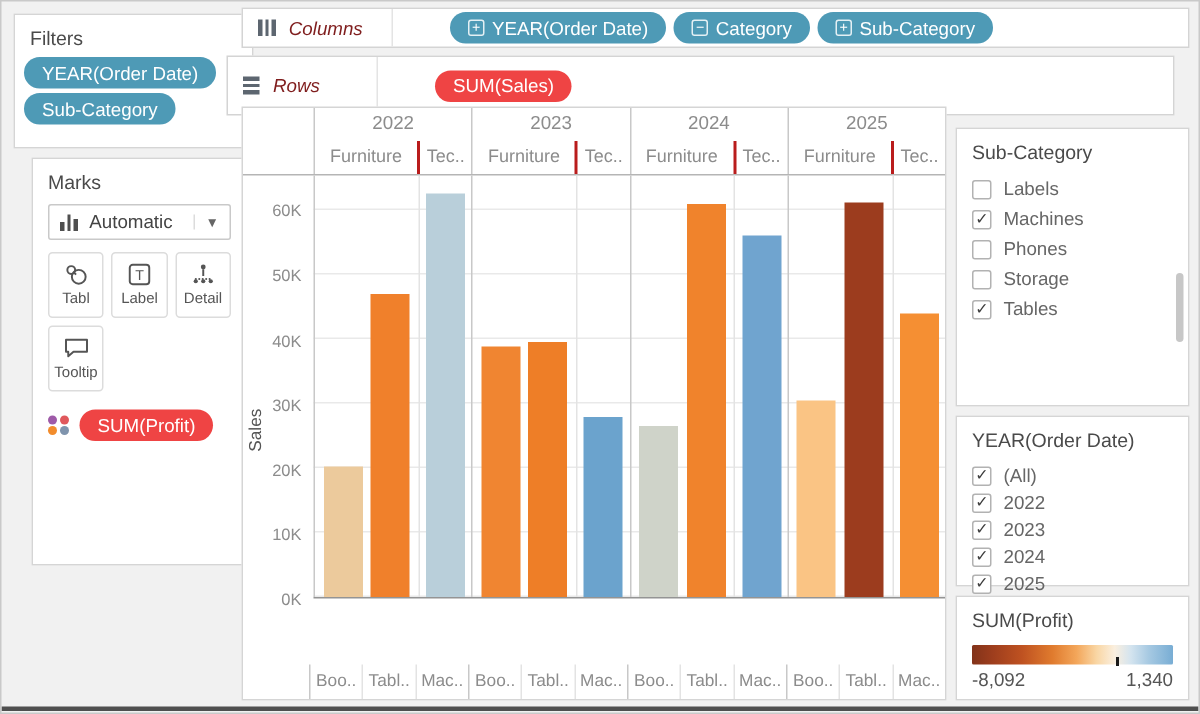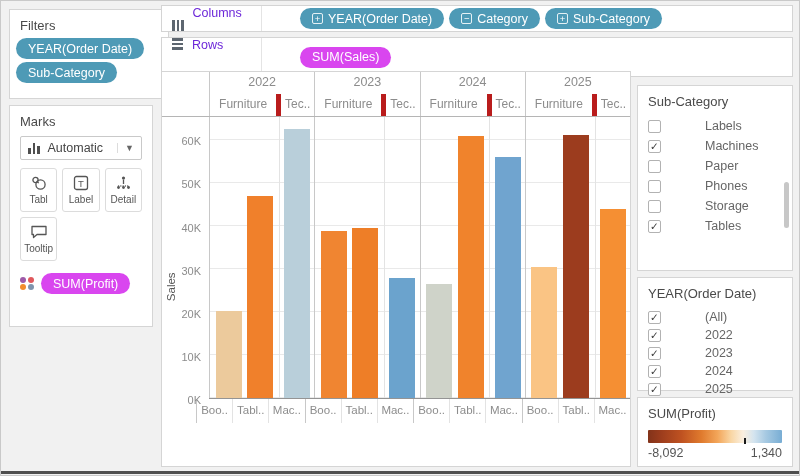--- a/index.html
+++ b/index.html
@@ -9,91 +9,91 @@
   .bottom-edge { position:absolute; left:0; right:0; bottom:1px; height:3px; background:#4f4f4f; }
   .card { position:absolute; background:#fff; border:1px solid #d5d5d5; }
   .card-title { font-size:13px; color:#4a4a4a; padding:8px 10px 5px; }
 
   
   #filters-card { left:8px; top:8px; width:160px; height:90px; }
   .pill-stack { display:flex; flex-direction:column; align-items:flex-start; gap:3px; padding-left:6px; }
   .pill { display:inline-flex; align-items:center; justify-content:center; gap:5px; height:21px;
           border-radius:11px; color:#fff; font-size:12.5px; padding:0 12px; white-space:nowrap; cursor:default; }
   .pill.dim { background:#4e9ab6; }
-  .pill.meas { background:#d946ef; }
+  .pill.meas { background:#ef4444; }
   .pill .pm { width:11px; height:11px; border:1px solid rgba(255,255,255,.85); border-radius:2px;
               font-size:9.5px; line-height:10px; text-align:center; display:inline-block; }
 
-  #marks-card { left:8px; top:104px; width:144px; height:222px; }
+  #marks-card { left:20px; top:104px; width:144px; height:272px; }
   .auto-select { margin:2px 10px 8px; height:24px; border:1px solid #c9c9c9; border-radius:2px;
                  display:flex; align-items:center; padding:0 7px; background:#fff; }
   .mini-bars { display:inline-flex; align-items:flex-end; gap:2px; margin-right:8px; }
   .mini-bars i { width:2.5px; background:#4f4f4f; display:block; }
   .auto-label { flex:1; font-size:12.5px; color:#444; }
   .caret { border-left:1px solid #dcdcdc; padding-left:7px; color:#666; font-size:9px; }
   .marks-grid { display:grid; grid-template-columns:repeat(3,1fr); gap:5px; margin:0 10px; }
   .mark-btn { border:1px solid #dcdcdc; border-radius:3px; background:#fff; height:44px;
               display:flex; flex-direction:column; align-items:center; justify-content:center; gap:3px; }
   .mark-btn .lbl { font-size:10px; color:#555; }
   .dots { display:grid; grid-template-columns:7px 7px; grid-gap:1px; width:15px; }
   .dots i { width:6px; height:6px; border-radius:50%; display:block; }
   .dots .d1 { background:#9e5aa8; } .dots .d2 { background:#e0585c; }
   .dots .d3 { background:#f28c2c; } .dots .d4 { background:#7f94ad; }
   .enc-row { display:flex; align-items:center; gap:6px; margin:12px 0 0 10px; }
   .ic-stroke { stroke:#555; fill:none; stroke-width:1.3; }
 
   
   .shelf { position:absolute; background:#fff; border:1px solid #d4d4d4; display:flex; align-items:center; }
   #columns-shelf { left:160px; top:4px; width:632px; height:27px; }
-  #rows-shelf    { left:160px; top:36px; width:632px; height:40px; }
-  .shelf-label { width:100px; display:flex; gap:9px; padding-left:10px;
-                 font-size:12.5px; color:#6d28d9; align-self:stretch; border-right:1px solid #e4e4e4; }
+  #rows-shelf    { left:150px; top:36px; width:632px; height:40px; }
+  .shelf-label { width:100px; display:flex; align-items:center; gap:9px; padding-left:10px;
+                 font-size:12.5px; color:#7f1d1d; align-self:stretch; border-right:1px solid #e4e4e4;font-style:italic; }
   .shelf-pills { display:flex; gap:5px; padding-left:38px; }
   .ic-cols { display:inline-flex; gap:2px; align-items:flex-end; }
   .ic-cols i { width:2.5px; height:11px; background:#5d6670; display:block; }
   .ic-rows { display:inline-flex; flex-direction:column; gap:2px; }
   .ic-rows i { width:11px; height:2.5px; background:#5d6670; display:block; }
 
   
   #chart-card { left:160px; top:70px; width:470px; height:396px; overflow:hidden; }
   .chart-title { height:26px; line-height:30px; padding-left:47px; text-align:center;
                  font-size:12.5px; font-weight:bold; color:#5f6e7e; }
   .hdr-row { display:flex; padding-left:47px; }
   .hdr-row .cell { text-align:center; color:#8c8c8c; overflow:hidden; white-space:nowrap; }
   .hdr-row.years { height:22px; } .years .cell { flex:1; font-size:12.5px; line-height:20px; border-left:1px solid #c8c8c8; }
   .hdr-row.cats { height:22px; } .cats .cell { font-size:12px; line-height:20px; }
   .cats .cell.furn { flex:2; border-left:1px solid #c8c8c8; }
-  .cats .cell.tec  { flex:1; border-left:5px solid #b91c1c; }
+  .cats .cell.tec  { flex:1; border-left:2px solid #b91c1c; }
   .hdr-sep { border-bottom:1px solid #b5b5b5; }
   .chart-body { display:flex; height:282px; }
   .y-axis { width:47px; position:relative; }
   .sales-lbl { position:absolute; left:3px; top:50%; transform:translateY(-50%);
                writing-mode:vertical-rl; rotate:180deg; font-size:11.5px; color:#555; }
   .tick { position:absolute; right:8px; font-size:11px; color:#8c8c8c; }
   .plot { flex:1; position:relative; display:flex; border-bottom:1px solid #949494; }
   .gridline { position:absolute; left:0; right:0; height:1px; background:#e9e9e9; }
   .subpanel { position:relative; display:flex; align-items:flex-end; justify-content:space-evenly; z-index:1; }
   .subpanel.furn { flex:2; border-left:1px solid #c8c8c8; }
   .subpanel.tec  { flex:1; border-left:1px solid #e3e3e3; }
   .bar { width:26px; }
-  .xlabels { display:flex; padding-left:34px; height:24px; }
+  .xlabels { display:flex; padding-left:44px; height:24px;margin-top:44px; }
   .xlabels .cell { flex:1; text-align:center; font-size:11.5px; color:#8c8c8c; line-height:22px;
                    border-left:1px solid #e3e3e3; overflow:hidden; white-space:nowrap; }
   .xlabels .cell.year-start { border-left-color:#c8c8c8; }
 
   
   #subcat-card { left:636px; top:84px; width:156px; height:186px; }
   #year-card   { left:636px; top:276px; width:156px; height:114px; }
   #profit-card { left:636px; top:396px; width:156px; height:70px; }
   .check-list { padding:2px 0 0 10px; }
   .check-row { display:flex; align-items:center; gap:8px; height:20px; }
   #year-card .check-row { height:18px; }
   .cb { width:13px; height:13px; border:1px solid #b2b2b2; border-radius:2px; background:#fff;
         font-size:10.5px; line-height:11px; text-align:center; color:#3c3c3c; flex:none; }
-  .check-row .lbl { font-size:12.5px; color:#666;margin-left:36px; }
+  .check-row .lbl { font-size:12.5px; color:#666; }
   .v-scroll { position:absolute; right:3px; top:96px; width:5px; height:46px; background:#c7c7c7; border-radius:3px; }
   .grad-wrap { position:relative; margin:4px 10px 0; height:13px; border-radius:1px;
                background:linear-gradient(90deg,#82331a 0%,#9d3d1d 10%,#bf5221 25%,#e07b2e 40%,
                  #f3a65a 52%,#f9d6a4 62%,#faefdf 71%,#d4e4ef 79%,#a6c9e2 88%,#78add4 100%); }
   .g-tick { position:absolute; left:72%; bottom:-1px; width:2px; height:6px; background:#1a1a1a; }
   .grad-labels { display:flex; justify-content:space-between; margin:3px 10px 0; font-size:12.5px; color:#555; }
 </style>
 </head>
 <body>
 
@@ -291,24 +291,20 @@
         <div class="check-row">
           <span class="cb"></span>
           <span class="lbl">Labels</span>
         </div>
         <div class="check-row">
           <span class="cb">✓</span>
           <span class="lbl">Machines</span>
         </div>
         <div class="check-row">
           <span class="cb"></span>
-          <span class="lbl">Paper</span>
-        </div>
-        <div class="check-row">
-          <span class="cb"></span>
           <span class="lbl">Phones</span>
         </div>
         <div class="check-row">
           <span class="cb"></span>
           <span class="lbl">Storage</span>
         </div>
         <div class="check-row">
           <span class="cb">✓</span>
           <span class="lbl">Tables</span>
         </div>

